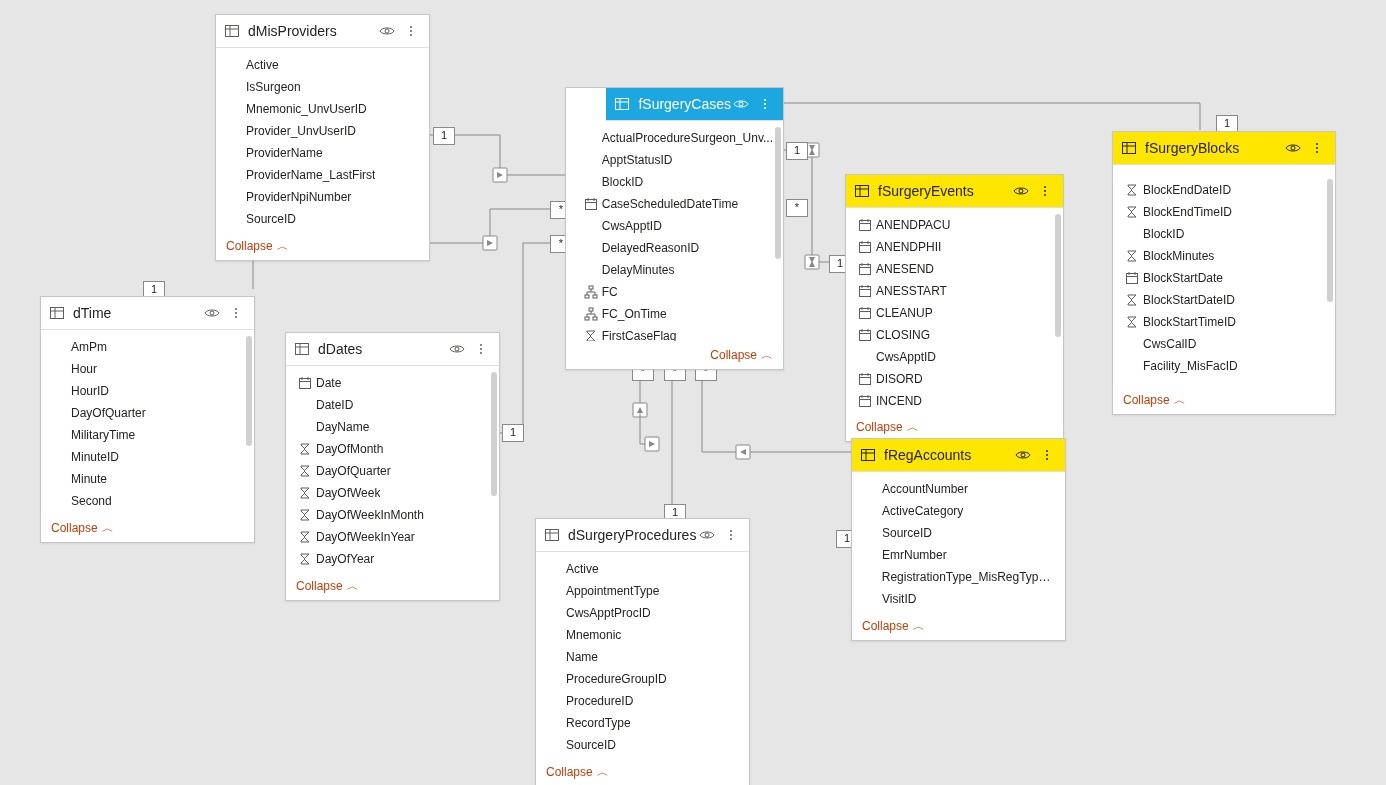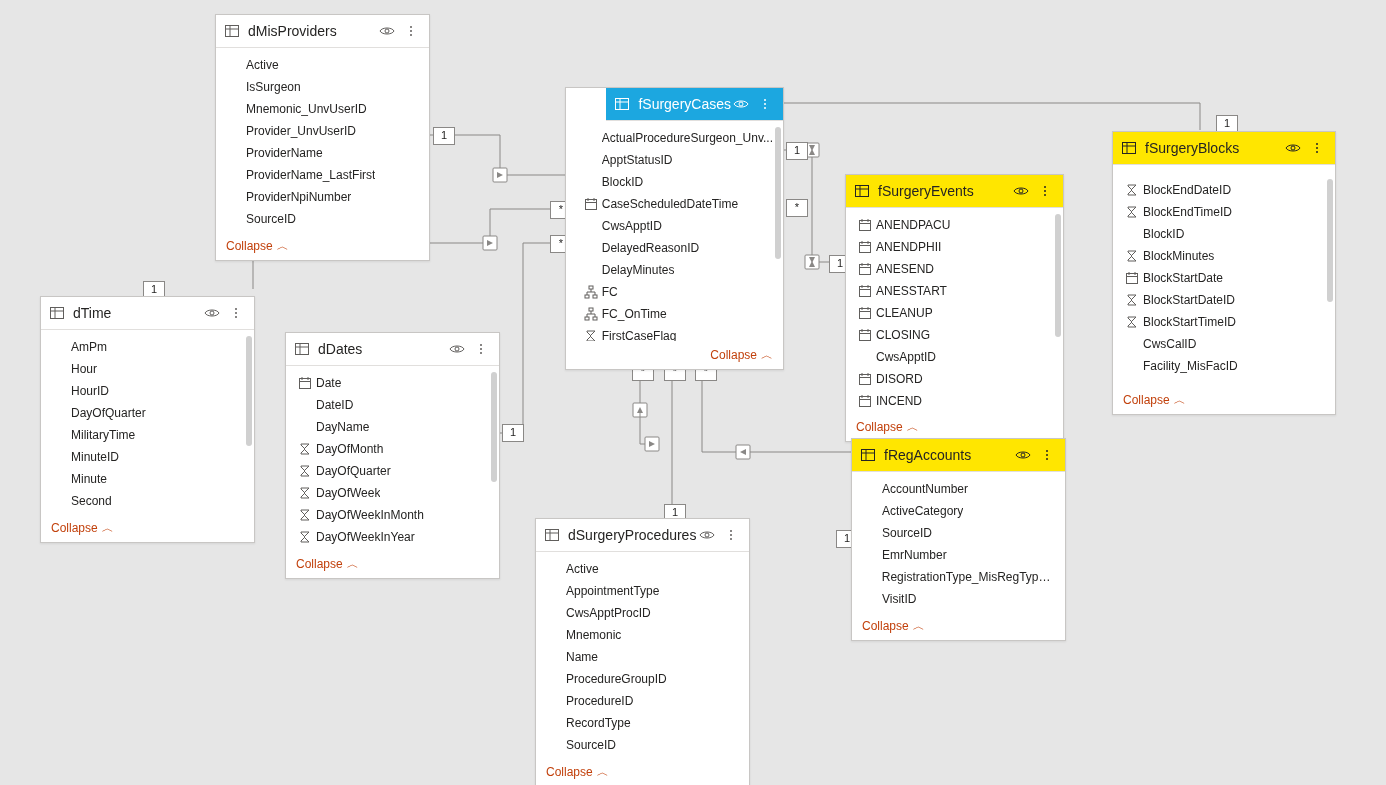--- a/index.html
+++ b/index.html
@@ -419,20 +419,28 @@
             <span class="fld-label">DayOfWeekInMonth</span>
           </div>
           <div class="field-row">
             <span class="fld-icon">
               <svg width="14" height="14" viewBox="0 0 14 14">
                 <path d="M3 2h8l-5 5 5 5H3v-1l4-4-4-4z" fill="none" stroke="#605e5c"></path>
               </svg>
             </span>
             <span class="fld-label">DayOfWeekInYear</span>
           </div>
+          <div class="field-row">
+            <span class="fld-icon">
+              <svg width="14" height="14" viewBox="0 0 14 14">
+                <path d="M3 2h8l-5 5 5 5H3v-1l4-4-4-4z" fill="none" stroke="#605e5c"></path>
+              </svg>
+            </span>
+            <span class="fld-label">DayOfYear</span>
+          </div>
         </div>
     <div class="scrollbar"></div>
   </div>
   <div class="collapse-bar">
         <span>Collapse</span>
         <span class="chev">︿</span>
       </div>
 </div>
 
 <div class="table-card hl-blue" style="left:565px; top:87px; width:217px;align-items:flex-end;">

